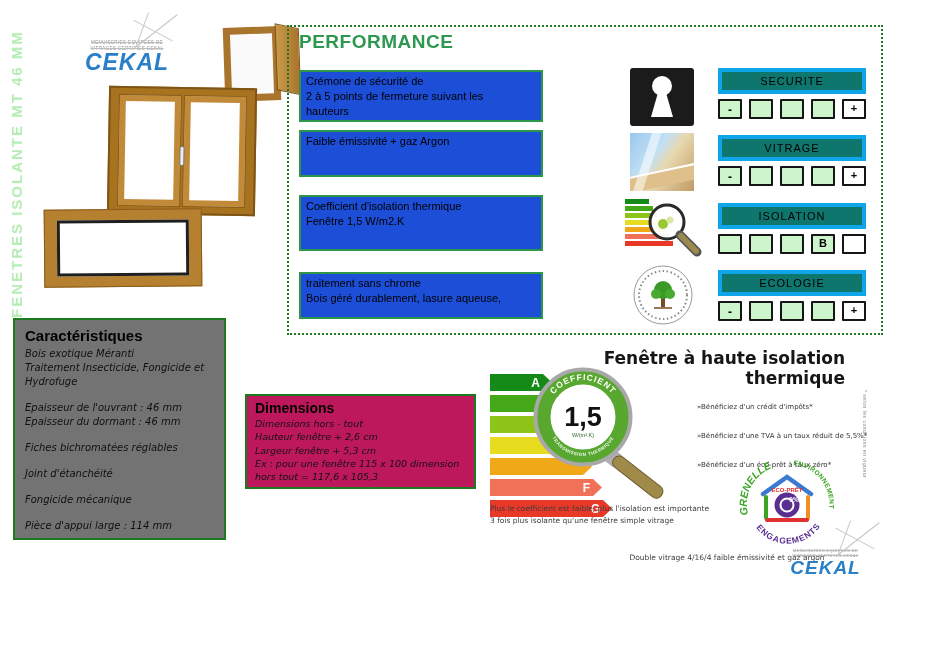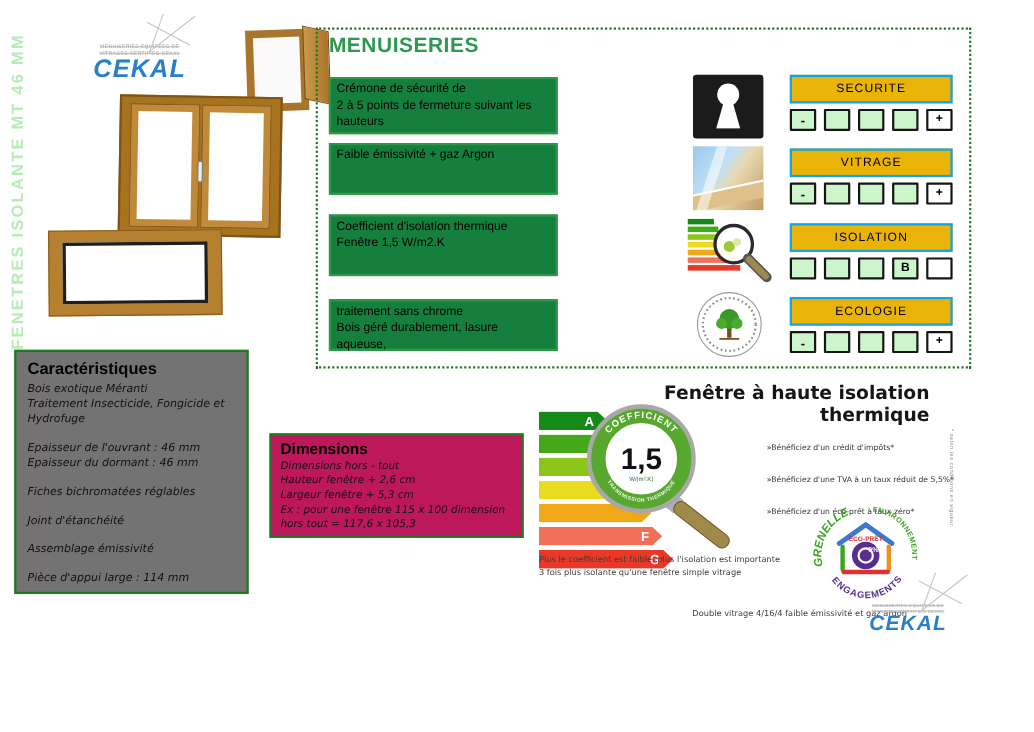--- a/index.html
+++ b/index.html
@@ -39,35 +39,35 @@
   .win-horiz .glass{ width:100%; height:100%; background:#fff; border:3px solid #1f1f1f; }
 
   
   .carac{ left:13px; top:318px; width:213px; height:222px; background:#737373; border:2px solid #1e7a1e; padding:7px 10px; }
   .carac h2{ font-size:15px; color:#000; margin-bottom:3px; font-family:"Liberation Sans",sans-serif; }
   .carac .grp{ font-family:"DejaVu Sans",sans-serif; font-style:italic; font-size:10px; line-height:1.4; color:#101010; margin-bottom:12px; }
 
   
   .perf{ left:287px; top:25px; width:596px; height:310px; border:2px dotted #1e7a1e; }
   .perf h1{ position:absolute; left:10px; top:4px; font-size:19px; font-weight:600; color:#2e9850; letter-spacing:.5px; }
-  .pbox{ position:absolute; left:10px; width:208px; border:2px solid #2e9648; background:#15803d; padding:2px 5px; font-size:11px; line-height:1.38; color:#000; }
+  .pbox{ position:absolute; left:10px; width:244px; border:2px solid #2e9648; background:#1d4ed8; padding:2px 5px; font-size:11px; line-height:1.38; color:#000; }
 
   
   .icon-keyhole{ left:341px; top:41px; width:64px; height:58px; background:#1b1b1b; border-radius:3px; }
   .icon-keyhole::before{ content:""; position:absolute; left:50%; top:8px; width:20px; height:20px; background:#fff; border-radius:50%; transform:translateX(-50%); }
   .icon-keyhole::after{ content:""; position:absolute; left:50%; top:23px; width:22px; height:26px; background:#fff; transform:translateX(-50%); clip-path:polygon(34% 0,66% 0,100% 100%,0 100%); }
   .icon-winphoto{ left:341px; top:106px; width:64px; height:58px; overflow:hidden;
     background:linear-gradient(125deg,#9ac8ee 0%,#c2e0f4 38%,#e8d8b0 55%,#c09a62 100%); }
   .icon-winphoto::before{ content:""; position:absolute; left:-6px; bottom:5px; width:120%; height:14px; background:#e0c08a; border-top:2px solid #fff; transform:rotate(-12deg); }
   .icon-winphoto::after{ content:""; position:absolute; left:10px; top:-6px; width:9px; height:150%; background:rgba(255,255,255,.55); transform:rotate(18deg); }
   .icon-energy{ left:336px; top:171px; width:80px; height:64px; }
   .icon-tree{ left:341px; top:237px; width:66px; height:62px; }
 
   
-  .scale-label{ position:absolute; left:429px; width:148px; height:26px; border:2px solid #0ea5e9; background:#eab308;
+  .scale-label{ position:absolute; left:429px; width:148px; height:26px; border:4px solid #0ea5e9; background:#0f766e;
     display:flex; align-items:center; justify-content:center; font-size:11px; letter-spacing:1px; color:#000; }
   .scale-cells{ position:absolute; left:429px; width:148px; display:flex; justify-content:space-between; }
   .cell{ width:24px; height:20px; border:2px solid #161616; border-radius:1px; display:flex; align-items:flex-end; justify-content:center;
     font-size:12px; font-weight:bold; line-height:.9; background:#ccf5cb; color:#000; padding-bottom:1px; }
   .cell.white{ background:#fff; }
   .cell.mid{ align-items:center; font-size:11px; }
 
   
   .dims{ left:245px; top:394px; width:231px; height:95px; background:#be185d; border:2px solid #1e7a1e; padding:4px 8px; }
   .dims h2{ font-size:14px; color:#000; margin-bottom:1px; }
@@ -122,26 +122,26 @@
     <div class="grp">
       <div>Bois exotique Méranti</div>
       <div>Traitement Insecticide, Fongicide et Hydrofuge</div>
     </div>
     <div class="grp">
       <div>Epaisseur de l'ouvrant : 46 mm</div>
       <div>Epaisseur du dormant : 46 mm</div>
     </div>
     <div class="grp">Fiches bichromatées réglables</div>
     <div class="grp">Joint d'étanchéité</div>
-    <div class="grp">Assemblage émissivité</div>
+    <div class="grp">Fongicide mécanique</div>
     <div class="grp">Pièce d'appui large : 114 mm</div>
   </div>
 
   <div class="perf abs">
-    <h1>MENUISERIES</h1>
+    <h1>PERFORMANCE</h1>
 
     <div class="pbox" style="top:43px;height:52px;">
       <div>Crémone de sécurité de</div>
       <div>2 à 5 points de fermeture suivant les</div>
       <div>hauteurs</div>
     </div>
     <div class="pbox" style="top:103px;height:47px;">
       <div>Faible émissivité + gaz Argon</div>
     </div>
     <div class="pbox" style="top:168px;height:56px;">

